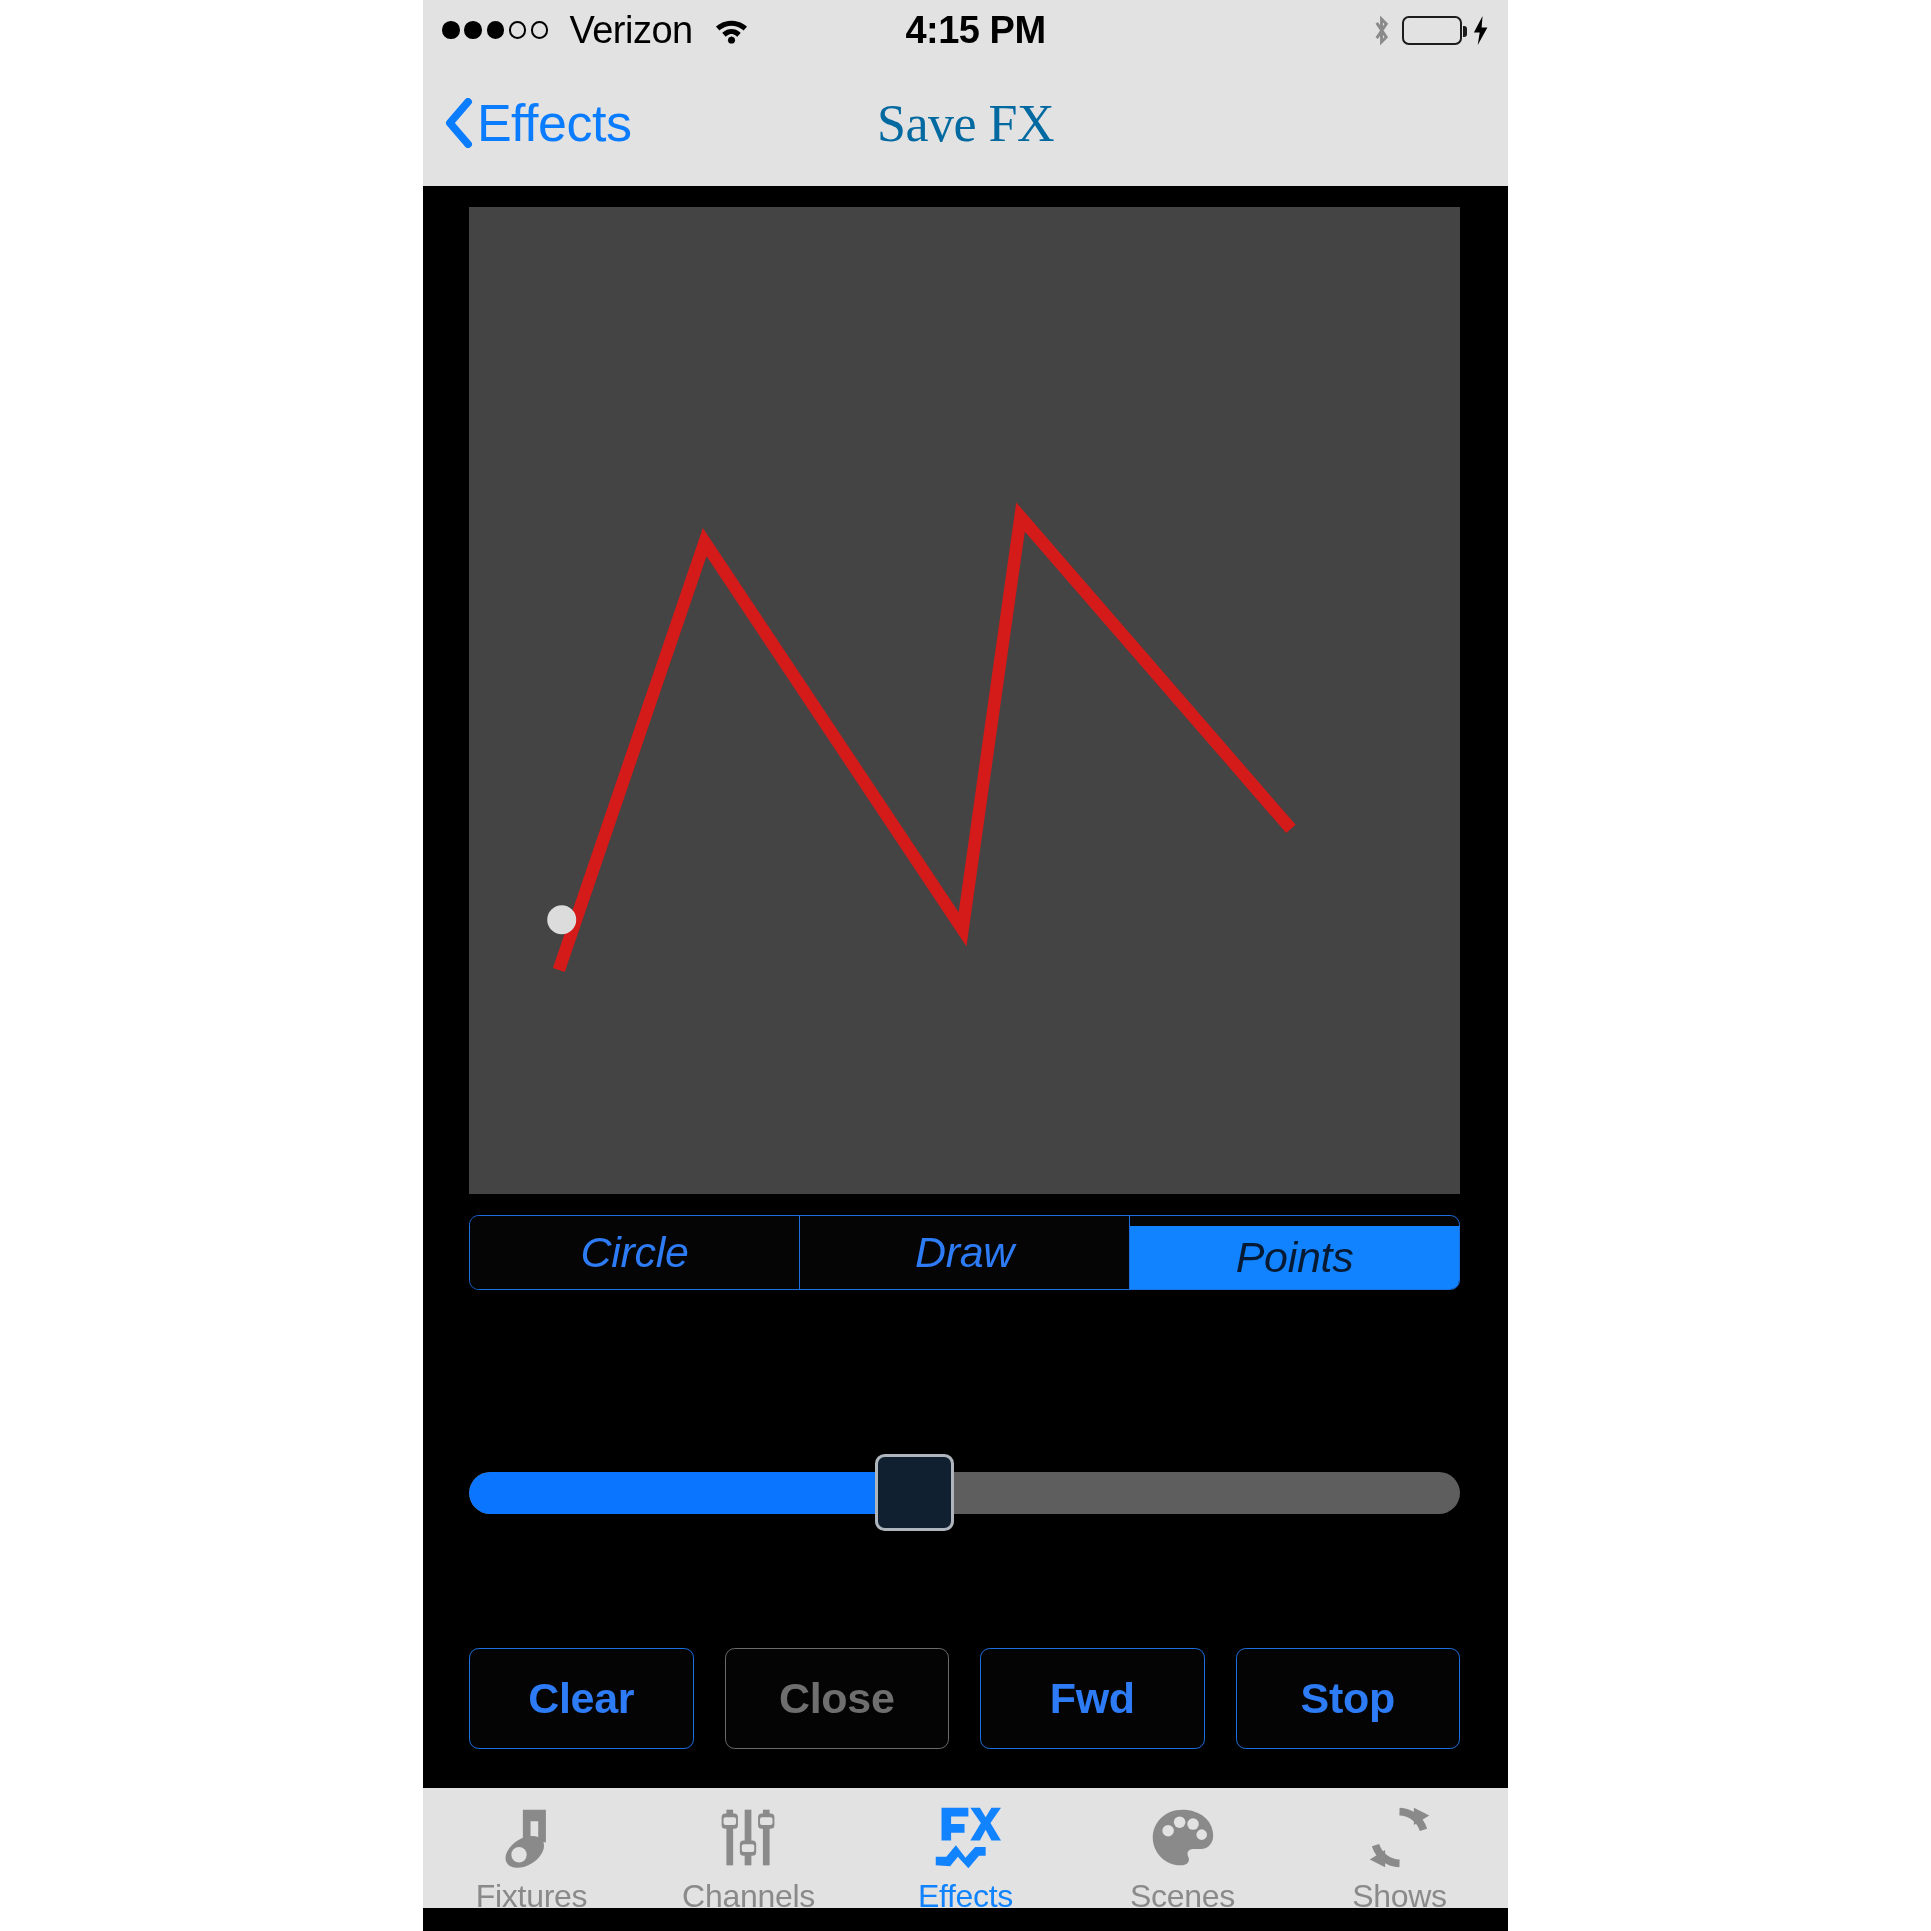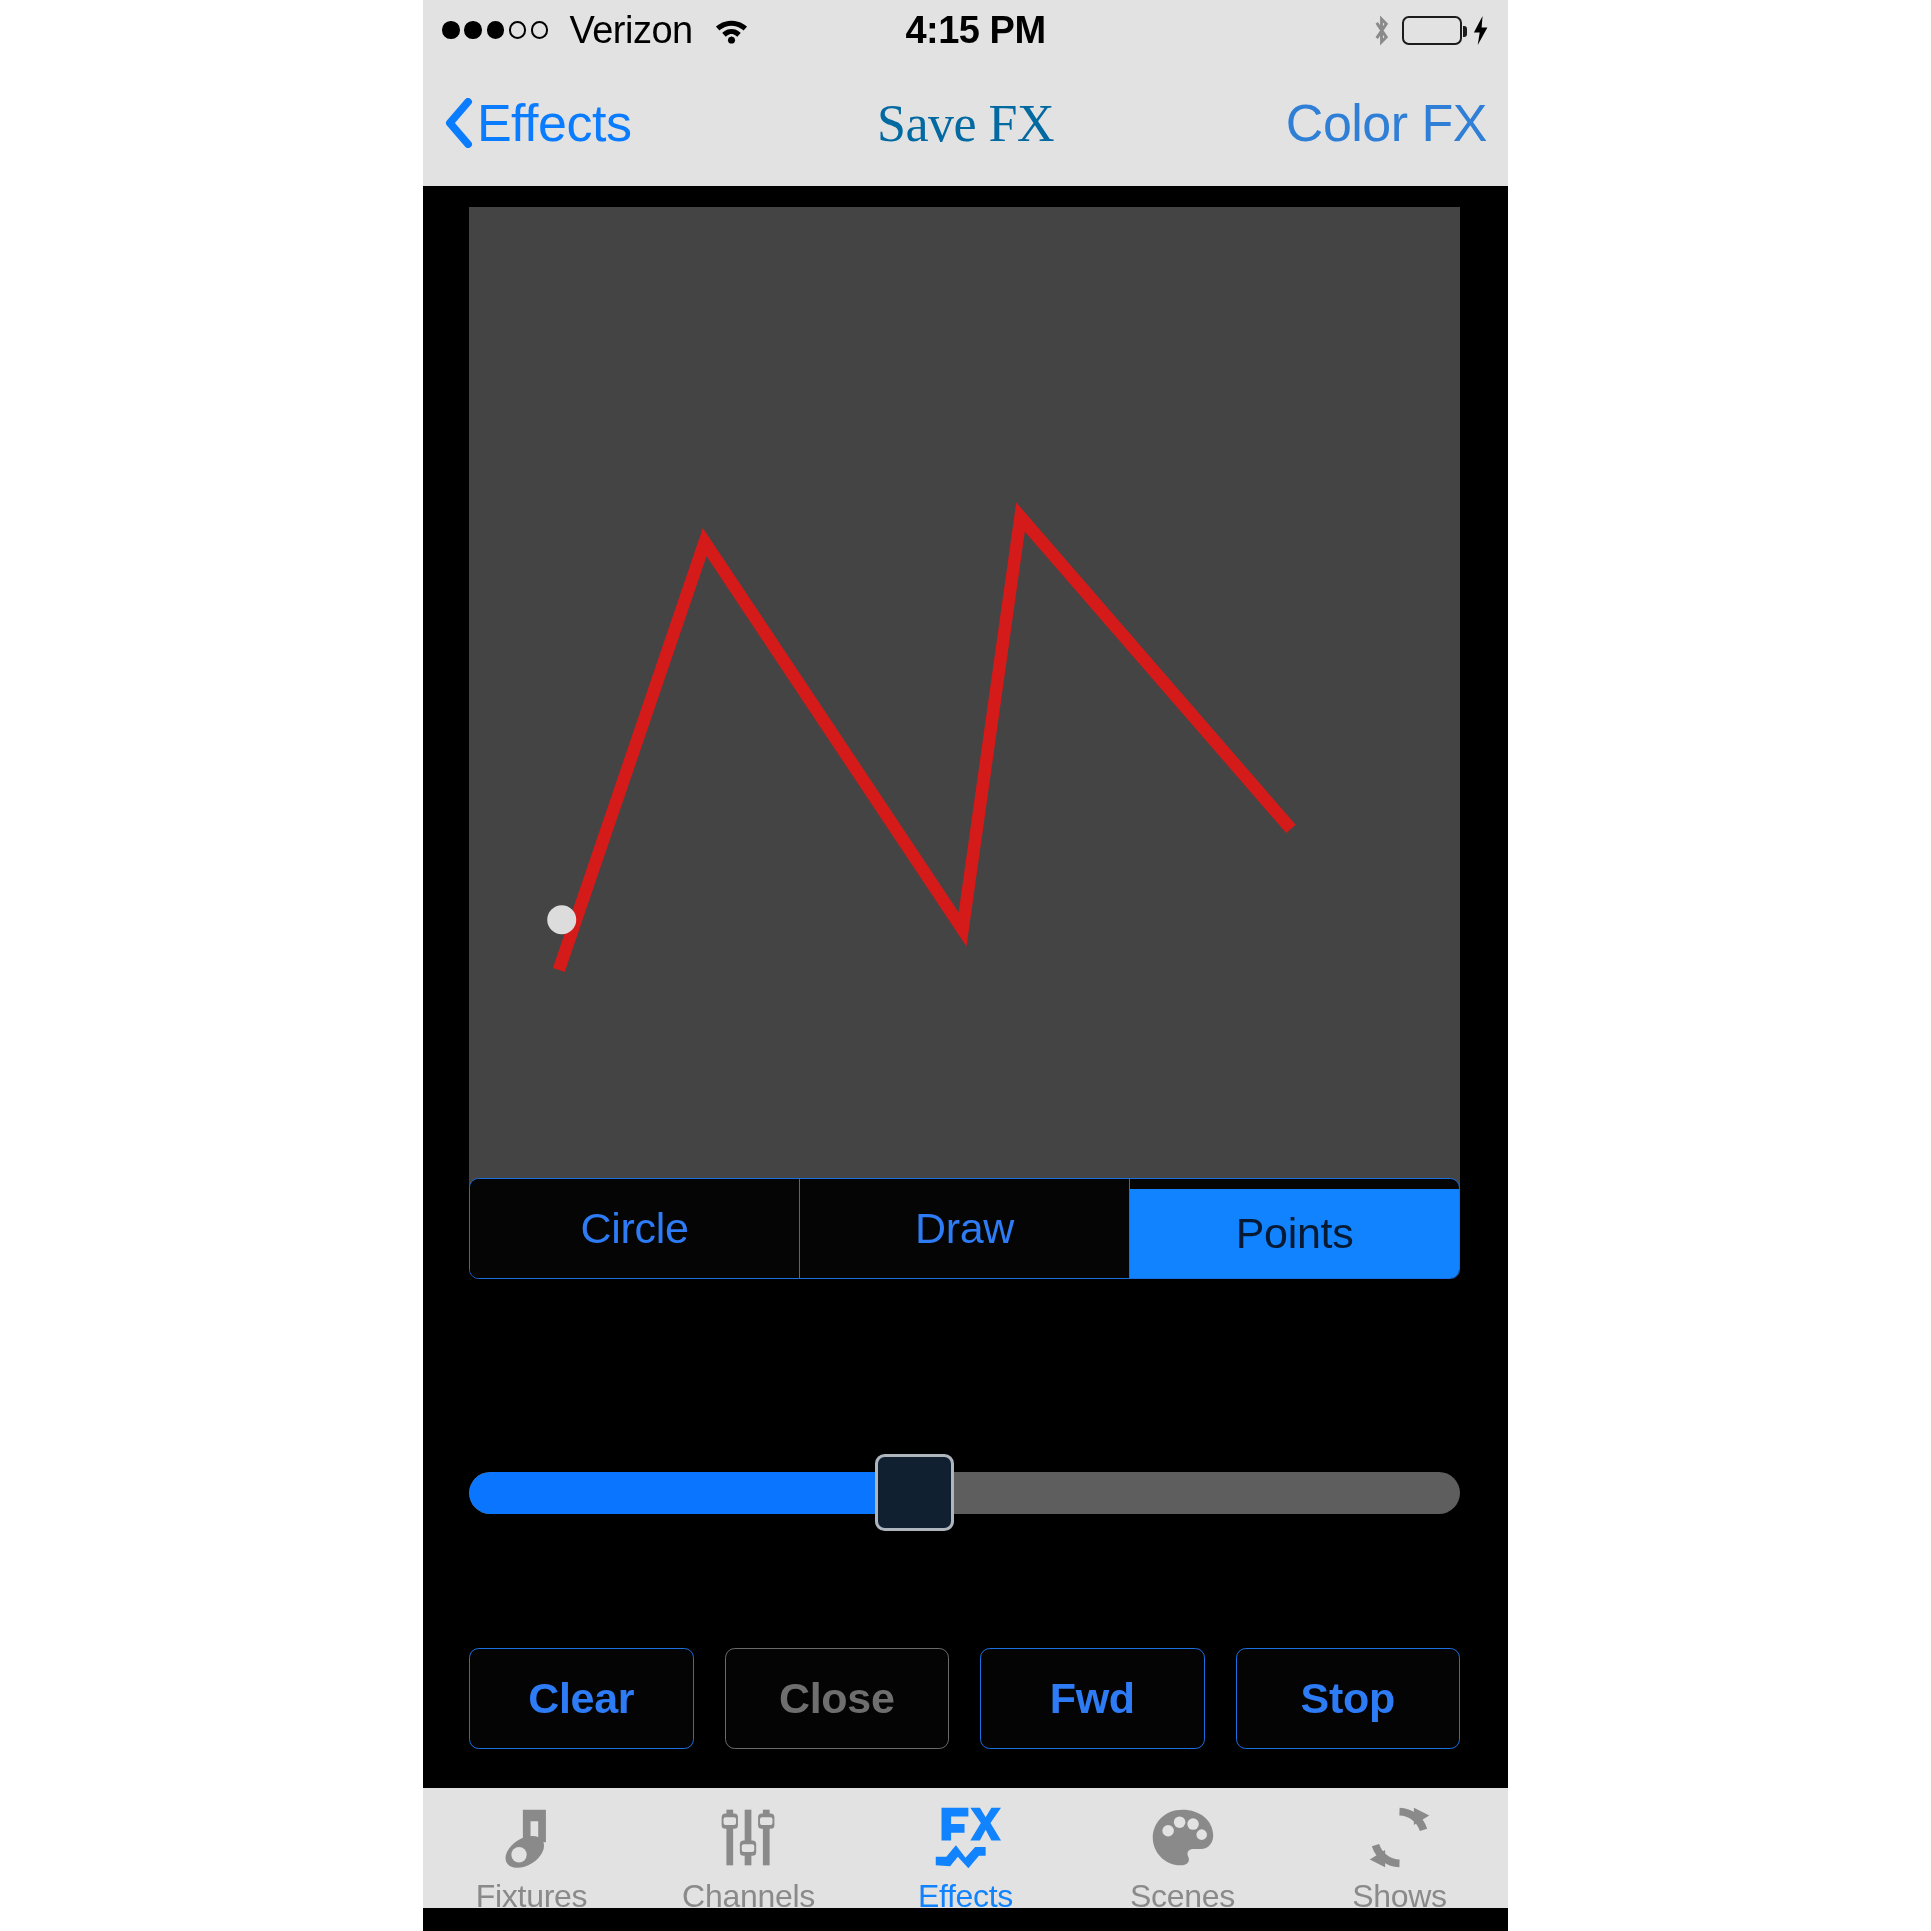--- a/index.html
+++ b/index.html
@@ -154,28 +154,29 @@
     position: absolute;
     left: 46px; top: 21px;
     width: 991px; height: 987px;
     background: #444444;
   }
   .canvas svg { display: block; width: 100%; height: 100%; }
 
   
   .segmented {
     position: absolute;
-    left: 46px; top: 992px;
-    width: 991px; height: 101px;
+    left: 46px; top: 1029px;
+    width: 991px; height: 75px;
     display: flex;
     border: 1.9px solid #1b6fe0;
     border-radius: 9.7px;
     box-sizing: border-box;
     overflow: hidden;
     background: #050505;
+    font-style: italic;
   }
   .seg {
     flex: 1;
     display: flex; align-items: center; justify-content: center;
     font-size: 43px;
     color: #2d7bf5;
     letter-spacing: -0.3px;
     background: #050505;
     border-right: 1.9px solid #1b6fe0;
     box-sizing: border-box;
@@ -320,23 +321,20 @@
     <div class="nav-back">
       <span class="chev">
         <svg viewBox="0 0 30 52" width="29" height="50">
           <path d="M25 4 L6 26 L25 48" stroke="#0a7cff" stroke-width="8" fill="none" stroke-linecap="round" stroke-linejoin="round"></path>
         </svg>
       </span>
       <span class="nav-back-label">Effects</span>
     </div>
     <div class="nav-title">
       <span>Save FX</span>
-    </div>
-    <div class="nav-right">
-      <span>Color FX</span>
     </div>
   </div>
 
   <div class="content">
 
     <div class="canvas">
       <svg id="path-svg" viewBox="0 0 1026 1022" preserveAspectRatio="none">
           <polyline points="93,790 244,347 511,748 571,321 851,644" fill="none" stroke="#d51a1a" stroke-width="13" stroke-linejoin="miter" stroke-linecap="butt"></polyline>
           <circle cx="96" cy="738" r="15" fill="#dcdcdc"></circle>
         </svg>

